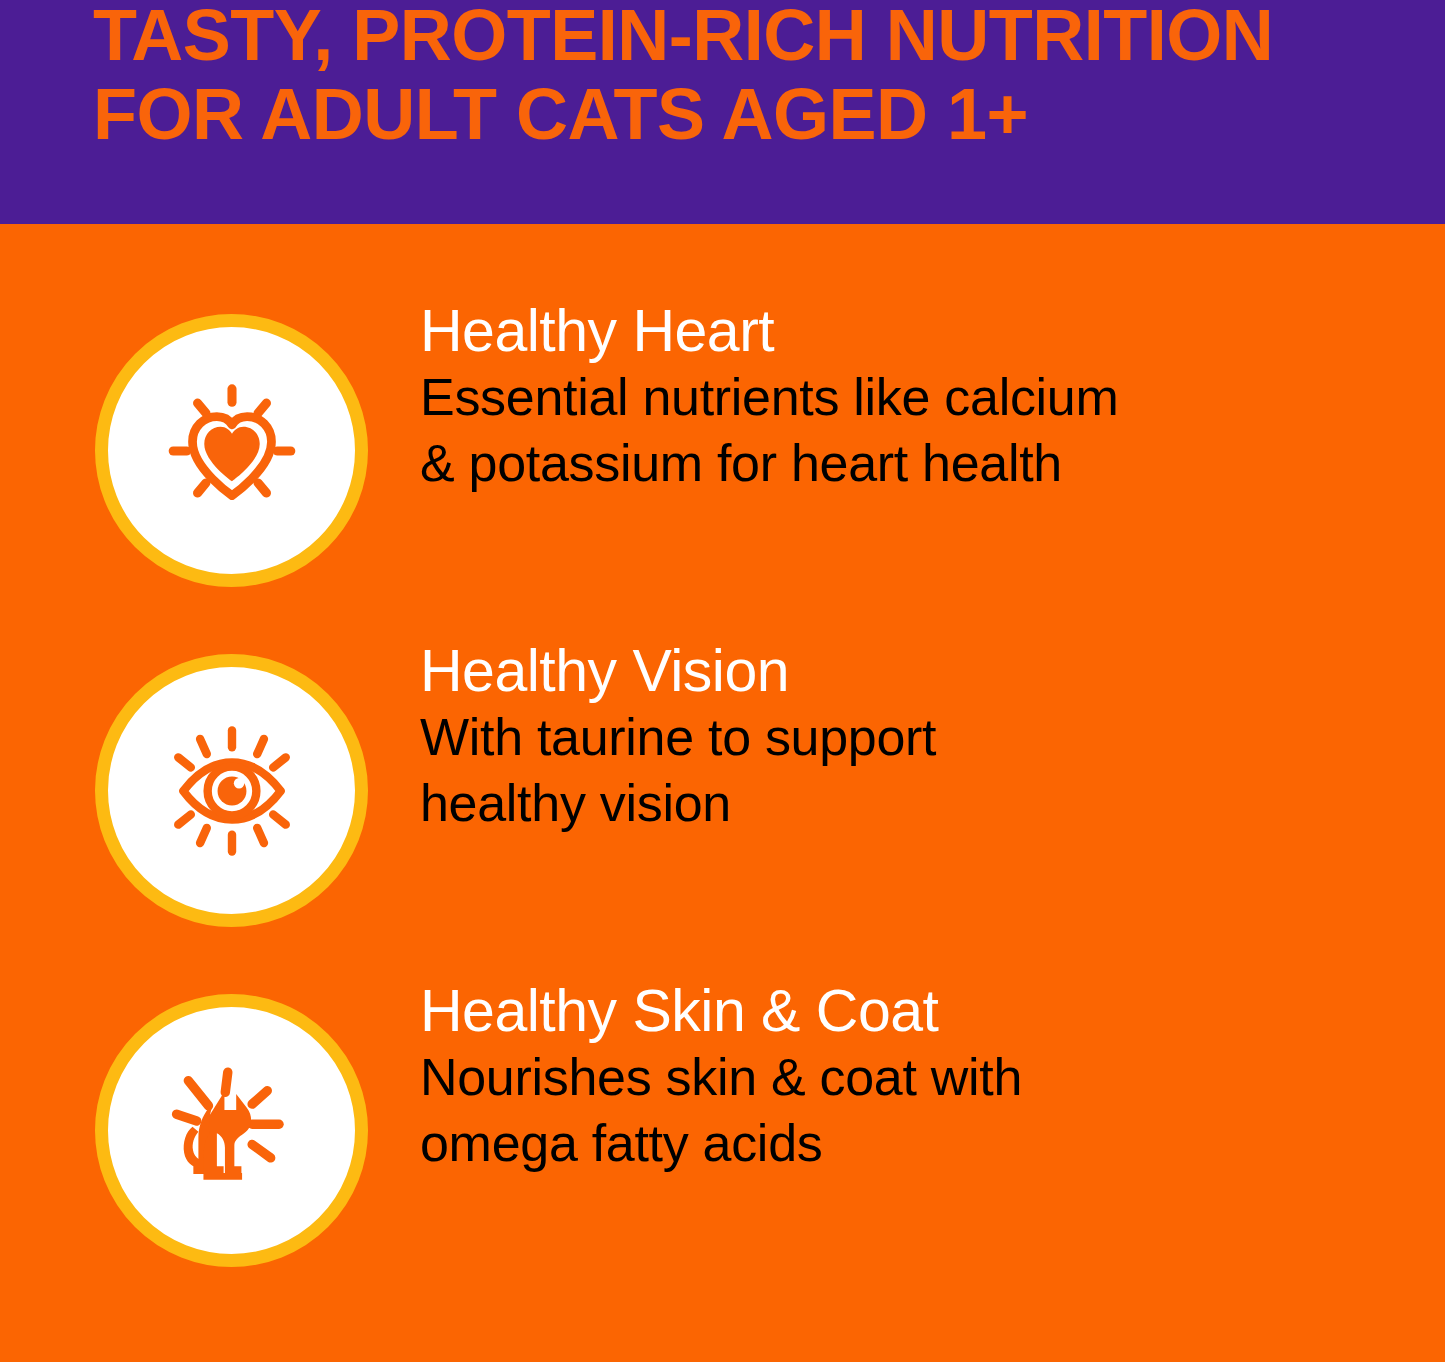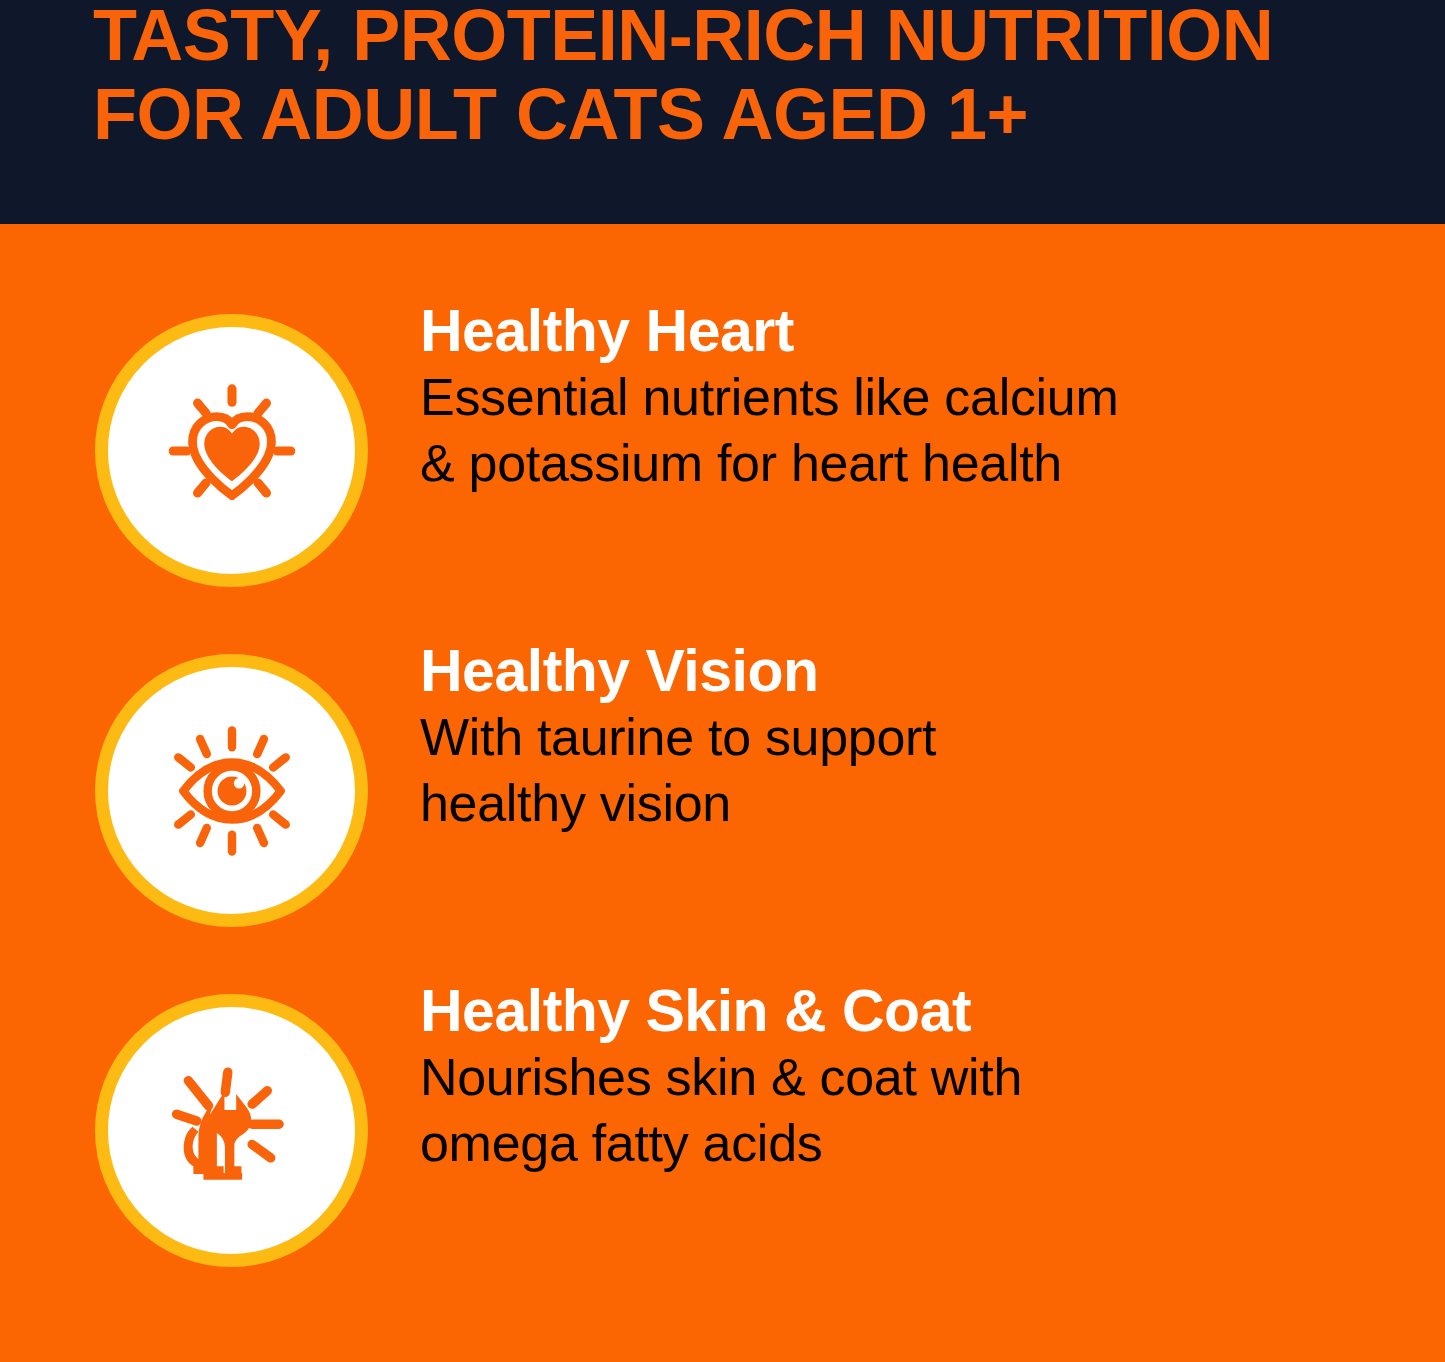--- a/index.html
+++ b/index.html
@@ -13,21 +13,21 @@
     position:relative;
     width:1445px; height:1362px;
     background:#ffffff;
   }
 
   
   .header {
     position:absolute;
     left:0; top:0;
     width:1445px; height:224px;
-    background:#0f172a;
+    background:#4c1d95;
   }
   .headline {
     position:absolute;
     left:93px; top:-4px;
     width:1300px;
     color:#F9640A;
     font-family:"Liberation Sans", sans-serif;
     font-weight:bold;
     font-size:72px;
     line-height:79px;
@@ -70,21 +70,21 @@
 
   .copy {
     position:absolute;
     left:420px;
     top:0;
     width:960px;
   }
   .b-title {
     color:#FFFFFF;
     font-family:"Liberation Sans", sans-serif;
-    font-weight:bold;
+    font-weight:normal;
     font-size:59px;
     line-height:62px;
     letter-spacing:-0.5px;
     white-space:nowrap;
   }
   .b-desc {
     color:#000000;
     font-family:"Liberation Sans", sans-serif;
     font-weight:normal;
     font-size:52px;

